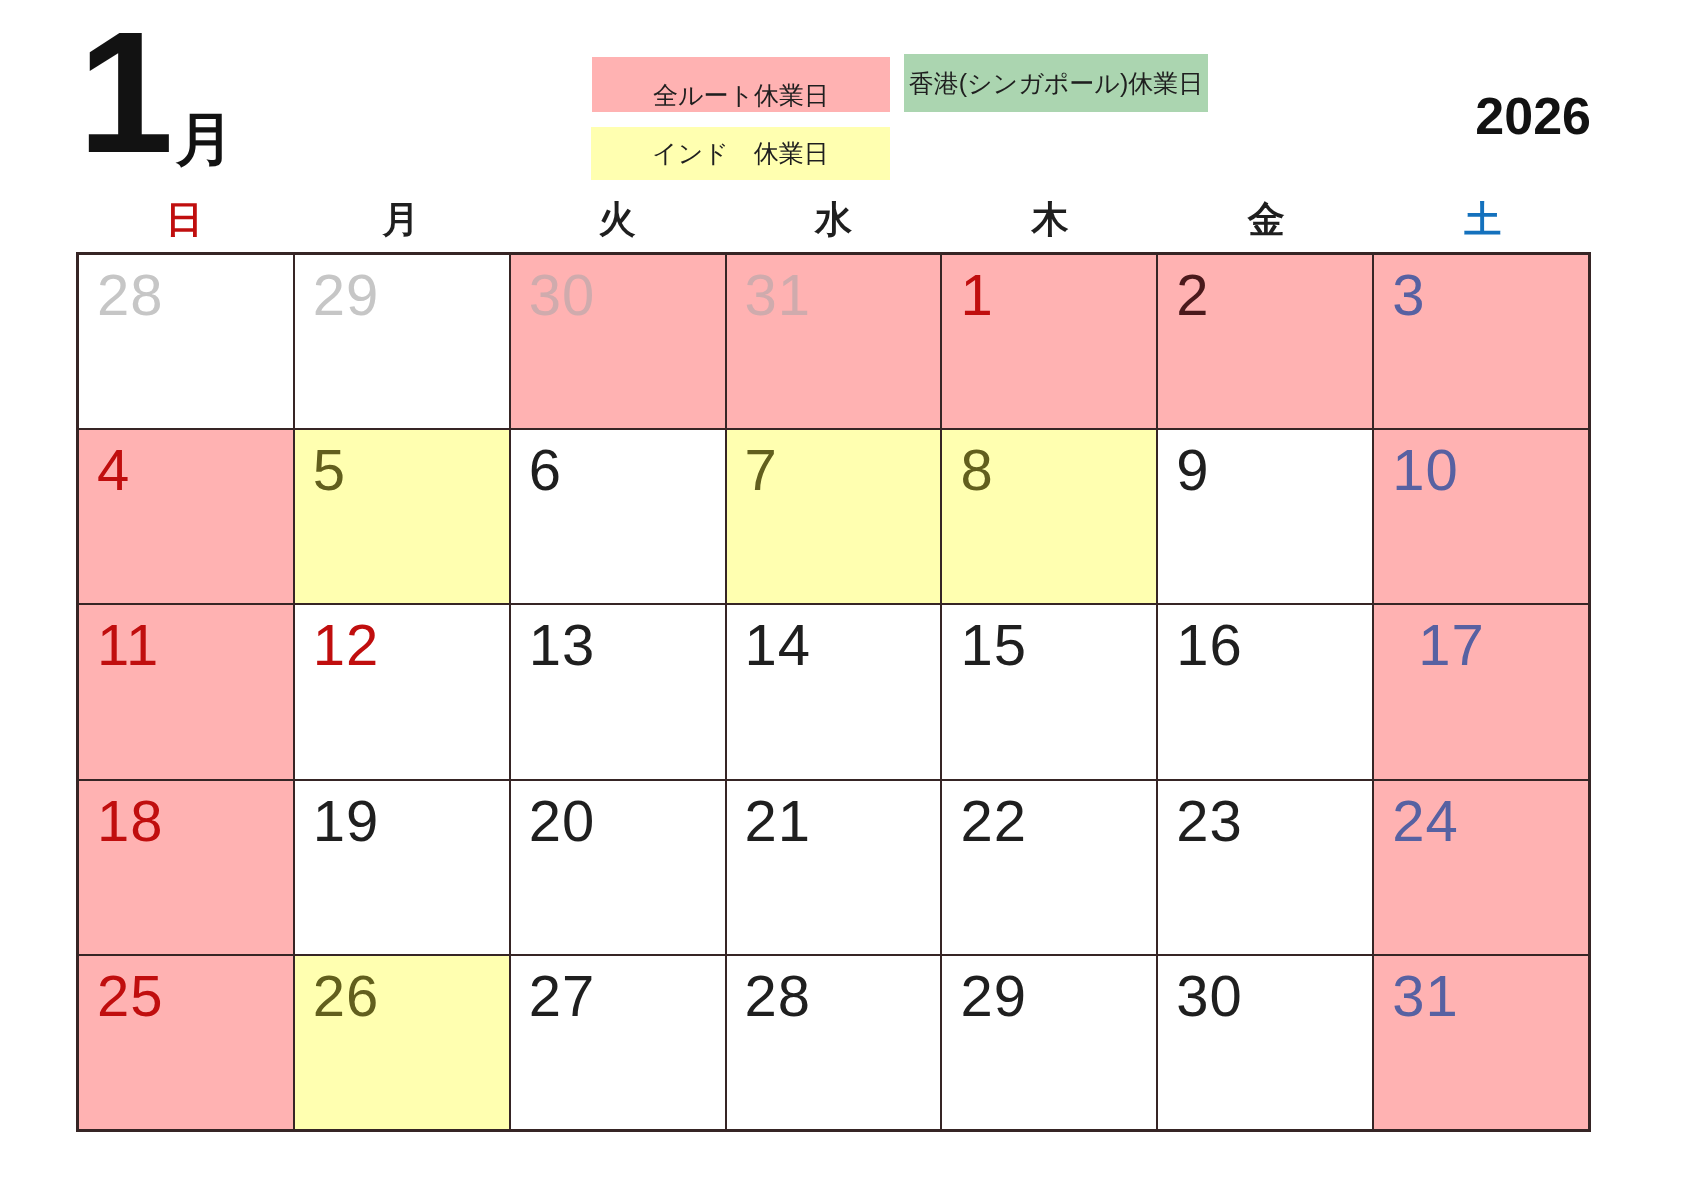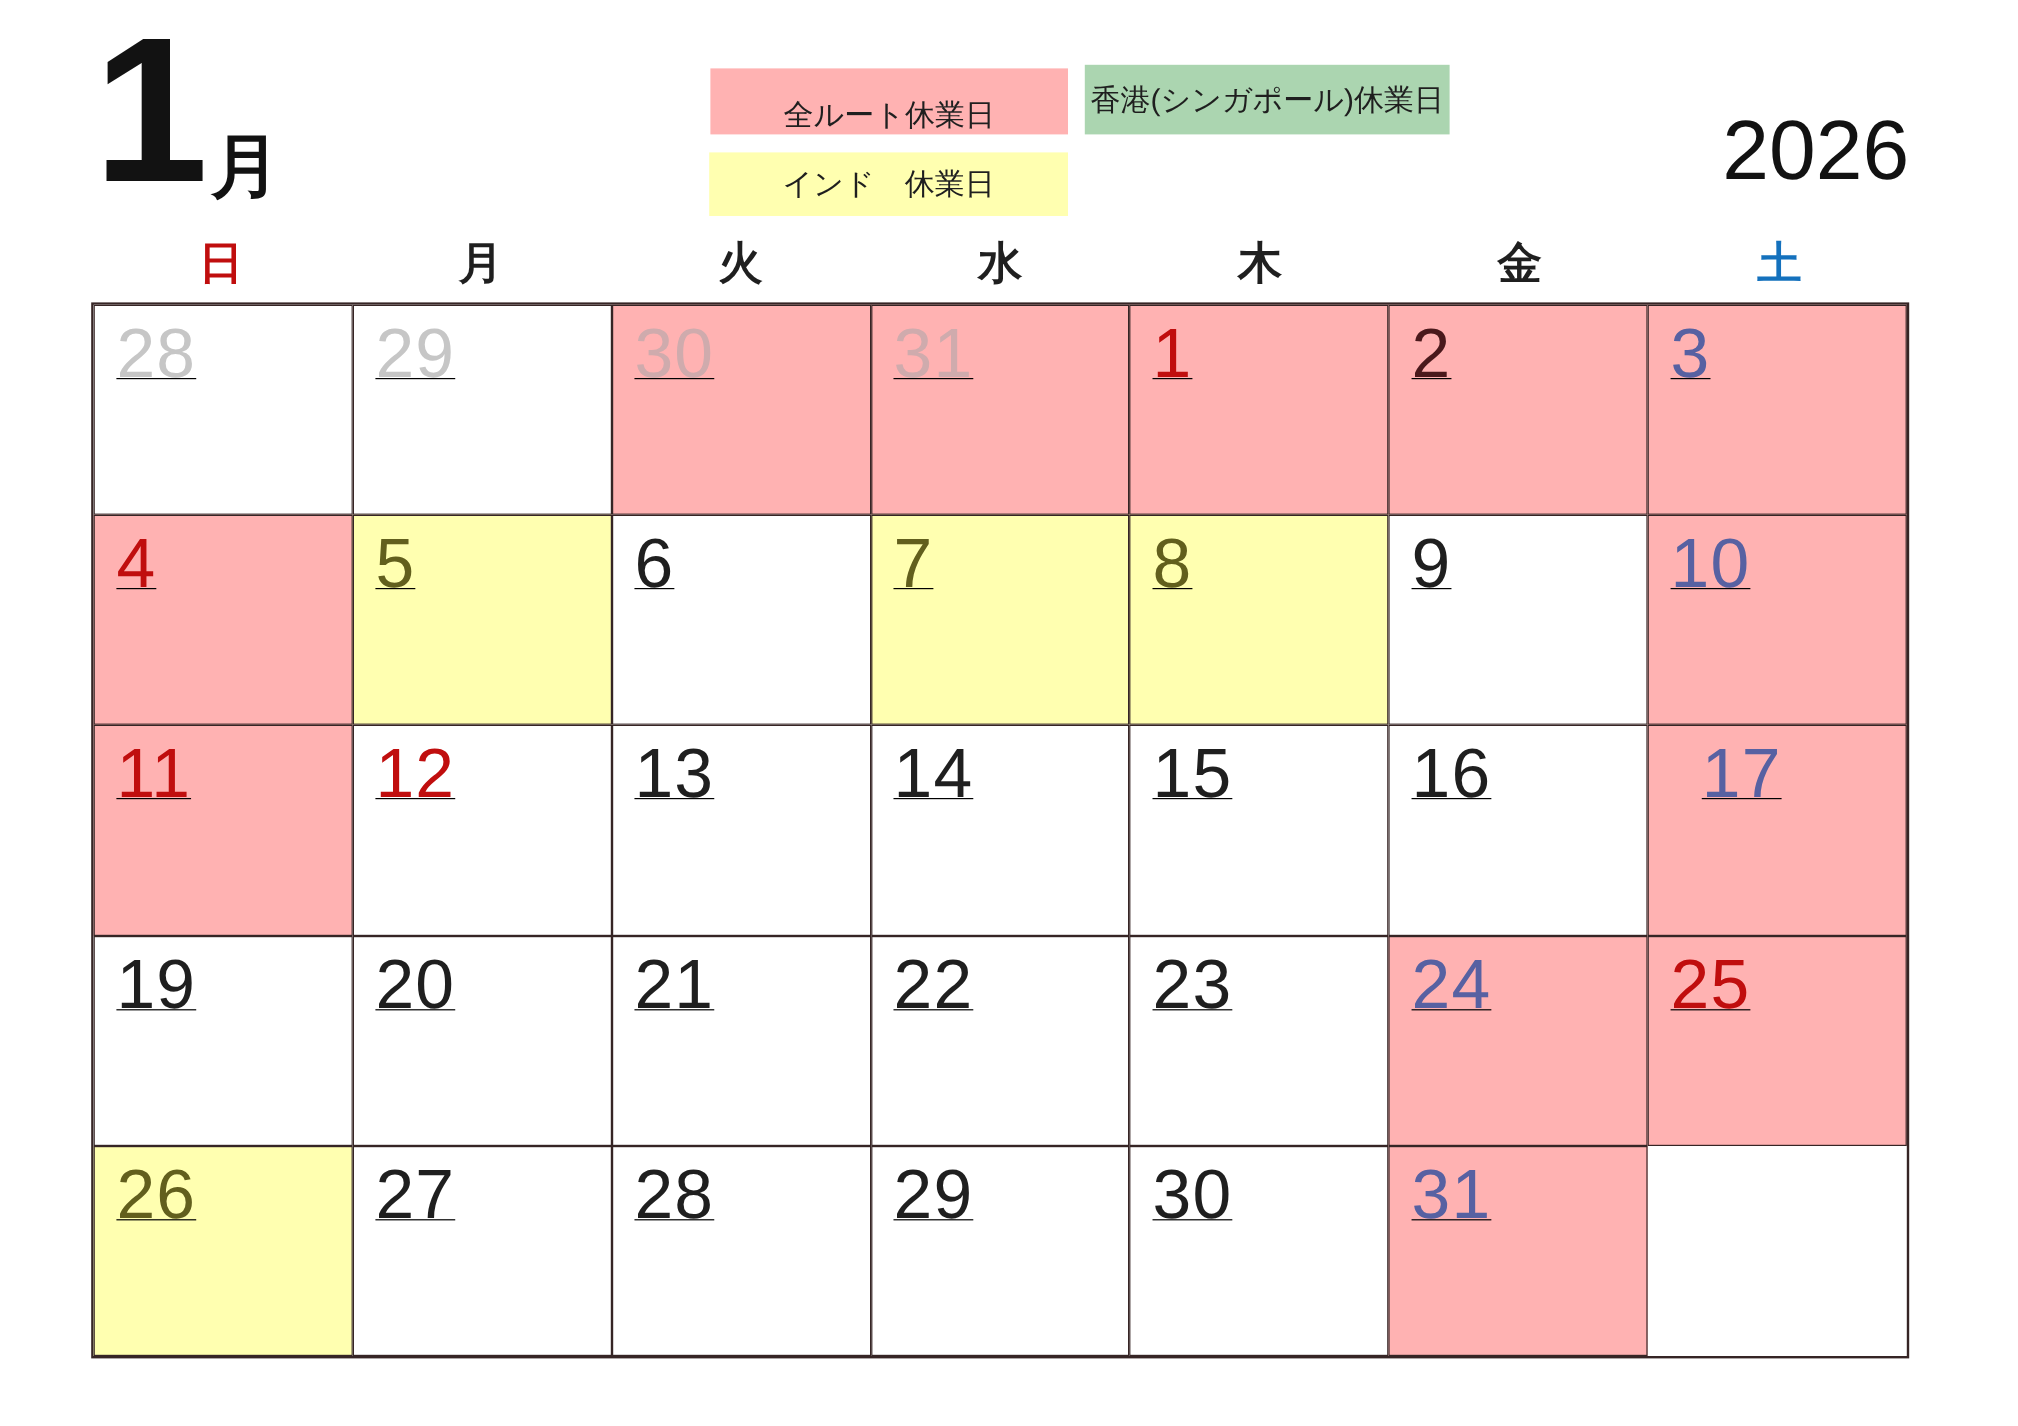--- a/index.html
+++ b/index.html
@@ -19,21 +19,21 @@
   .title-month-number{
     font-size:172px;line-height:1.0;font-weight:600;
     letter-spacing:-4px;
   }
   .title-month-label{
     font-size:58px;line-height:1.0;font-weight:600;
     padding:0 0 10px 6px;
   }
   .title-year{
     position:absolute;top:90px;right:91px;
-    font-size:70px;line-height:1.0;font-weight:400;
+    font-size:52px;line-height:1.0;font-weight:700;
     color:#121212;letter-spacing:0px;
   }
   
   .legend-item{
     position:absolute;
     display:flex;align-items:center;justify-content:center;
     font-size:25px;color:#1f1f1f;
   }
   .legend-all-routes{left:592px;top:57px;width:298px;height:55px;align-items:flex-end;}
   .legend-hk-sg{left:904px;top:54px;width:304px;height:58px;}
@@ -46,21 +46,20 @@
   .weekday-cell{
     display:flex;align-items:center;justify-content:center;
     font-size:37px;font-weight:bold;line-height:1;
   }
   
   .calendar-grid{
     position:absolute;left:76px;top:252px;width:1515px;height:880px;
     display:grid;grid-template-columns:repeat(7,1fr);grid-template-rows:repeat(5,1fr);
     box-sizing:border-box;
     border:2px solid #362525;
-    text-decoration:underline;
   }
   .day-cell{
     box-sizing:border-box;
     border:1px solid #362525;
     padding:6px 0 0 18px;
   }
   .day-number{
     font-size:58px;line-height:1.18;font-weight:400;
     letter-spacing:1px;
   }
@@ -112,20 +111,21 @@
       <div class="day-cell" style="background: rgb(255, 255, 176);"><span class="day-number" style="color: rgb(98, 95, 29);">8</span></div>
       <div class="day-cell" style="background: rgb(255, 255, 255);"><span class="day-number" style="color: rgb(31, 31, 31);">9</span></div>
       <div class="day-cell" style="background: rgb(255, 178, 178);"><span class="day-number" style="color: rgb(87, 97, 162);">10</span></div>
       <div class="day-cell" style="background: rgb(255, 178, 178);"><span class="day-number" style="color: rgb(192, 14, 14);">11</span></div>
       <div class="day-cell" style="background: rgb(255, 255, 255);"><span class="day-number" style="color: rgb(192, 14, 14);">12</span></div>
       <div class="day-cell" style="background: rgb(255, 255, 255);"><span class="day-number" style="color: rgb(31, 31, 31);">13</span></div>
       <div class="day-cell" style="background: rgb(255, 255, 255);"><span class="day-number" style="color: rgb(31, 31, 31);">14</span></div>
       <div class="day-cell" style="background: rgb(255, 255, 255);"><span class="day-number" style="color: rgb(31, 31, 31);">15</span></div>
       <div class="day-cell" style="background: rgb(255, 255, 255);"><span class="day-number" style="color: rgb(31, 31, 31);">16</span></div>
       <div class="day-cell" style="background: rgb(255, 178, 178); padding-left: 44px;"><span class="day-number" style="color: rgb(87, 97, 162);">17</span></div>
+      <div class="day-cell" style="background: rgb(255, 178, 178);"><span class="day-number" style="color: rgb(192, 14, 14);">18</span></div>
       <div class="day-cell" style="background: rgb(255, 255, 255);"><span class="day-number" style="color: rgb(31, 31, 31);">19</span></div>
       <div class="day-cell" style="background: rgb(255, 255, 255);"><span class="day-number" style="color: rgb(31, 31, 31); margin-top: 48px;">20</span></div>
       <div class="day-cell" style="background: rgb(255, 255, 255);"><span class="day-number" style="color: rgb(31, 31, 31);">21</span></div>
       <div class="day-cell" style="background: rgb(255, 255, 255);"><span class="day-number" style="color: rgb(31, 31, 31);">22</span></div>
       <div class="day-cell" style="background: rgb(255, 255, 255);"><span class="day-number" style="color: rgb(31, 31, 31);">23</span></div>
       <div class="day-cell" style="background: rgb(255, 178, 178);"><span class="day-number" style="color: rgb(87, 97, 162);">24</span></div>
       <div class="day-cell" style="background: rgb(255, 178, 178);"><span class="day-number" style="color: rgb(192, 14, 14);">25</span></div>
       <div class="day-cell" style="background: rgb(255, 255, 176);"><span class="day-number" style="color: rgb(98, 95, 29);">26</span></div>
       <div class="day-cell" style="background: rgb(255, 255, 255);"><span class="day-number" style="color: rgb(31, 31, 31);">27</span></div>
       <div class="day-cell" style="background: rgb(255, 255, 255);"><span class="day-number" style="color: rgb(31, 31, 31);">28</span></div>

